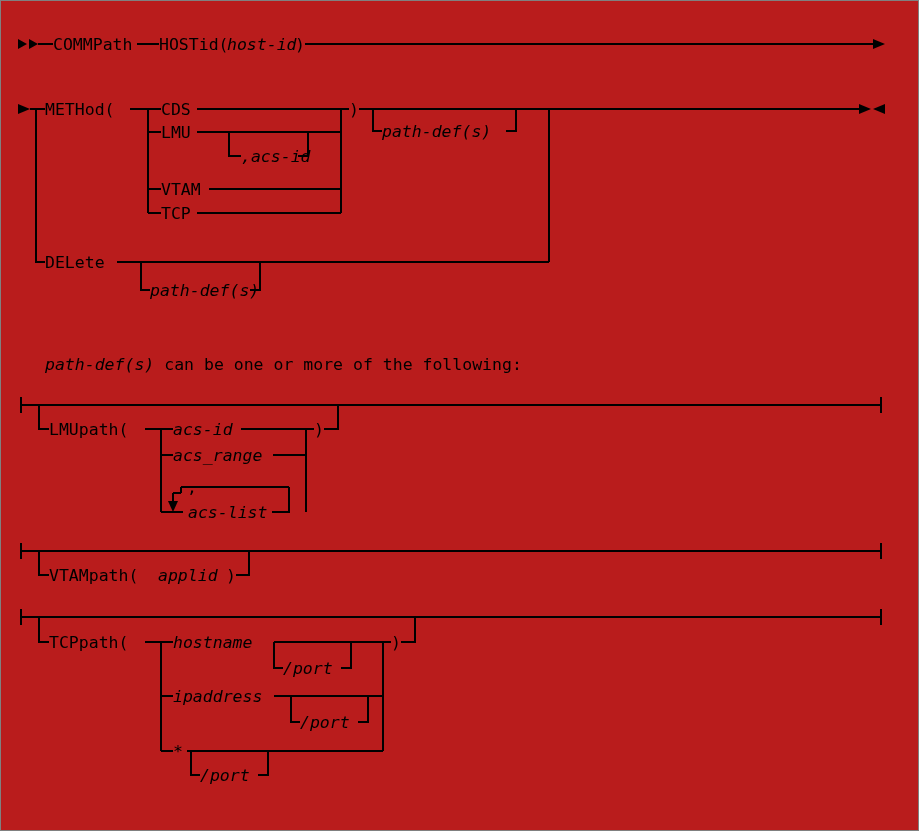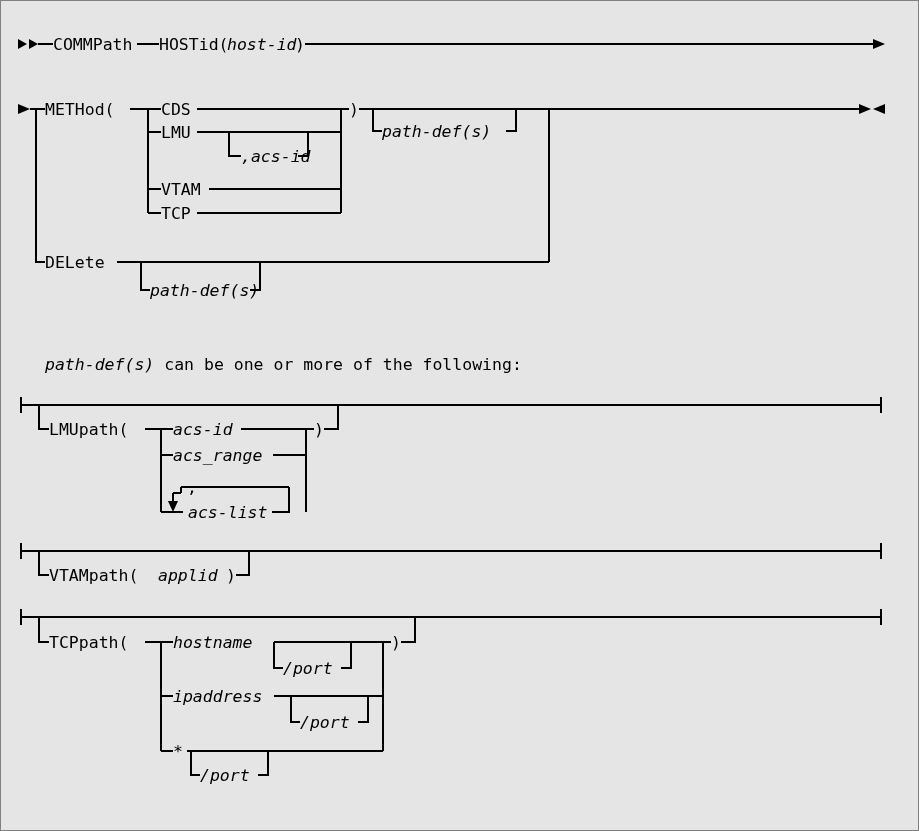--- a/index.html
+++ b/index.html
@@ -4,21 +4,21 @@
 <style>
   html, body {
     margin: 0;
     padding: 0;
     background: #ffffff;
   }
   #page {
     position: relative;
     width: 919px;
     height: 831px;
-    background: #e5e5e5;
+    background: #b91c1c;
     border: 1px solid #808080;
     box-sizing: border-box;
     overflow: hidden;
     font-family: "DejaVu Sans Mono", "Liberation Mono", monospace;
   }
   svg.diagram {
     position: absolute;
     left: 0;
     top: 0;
     width: 919px;

